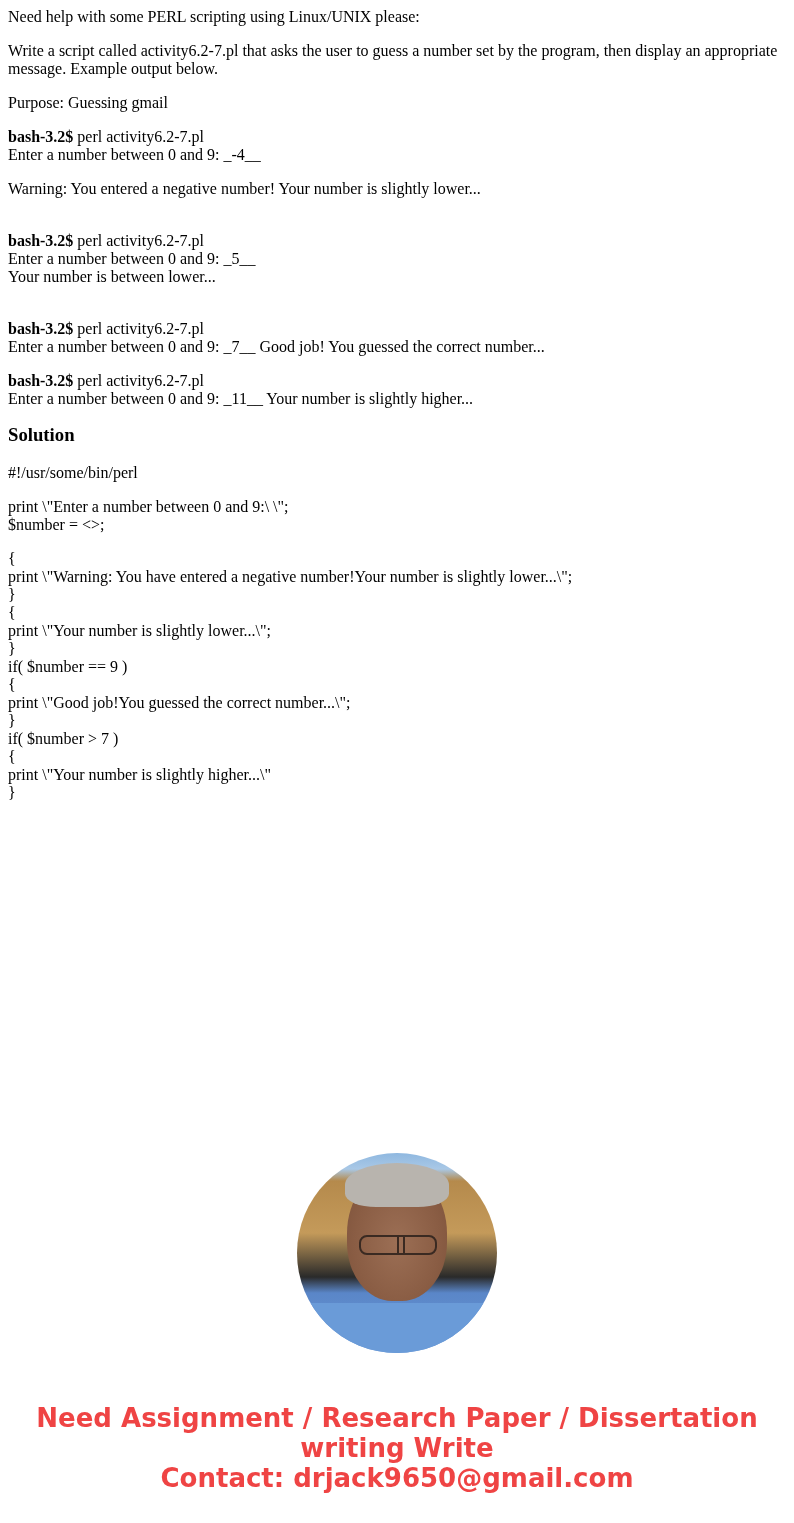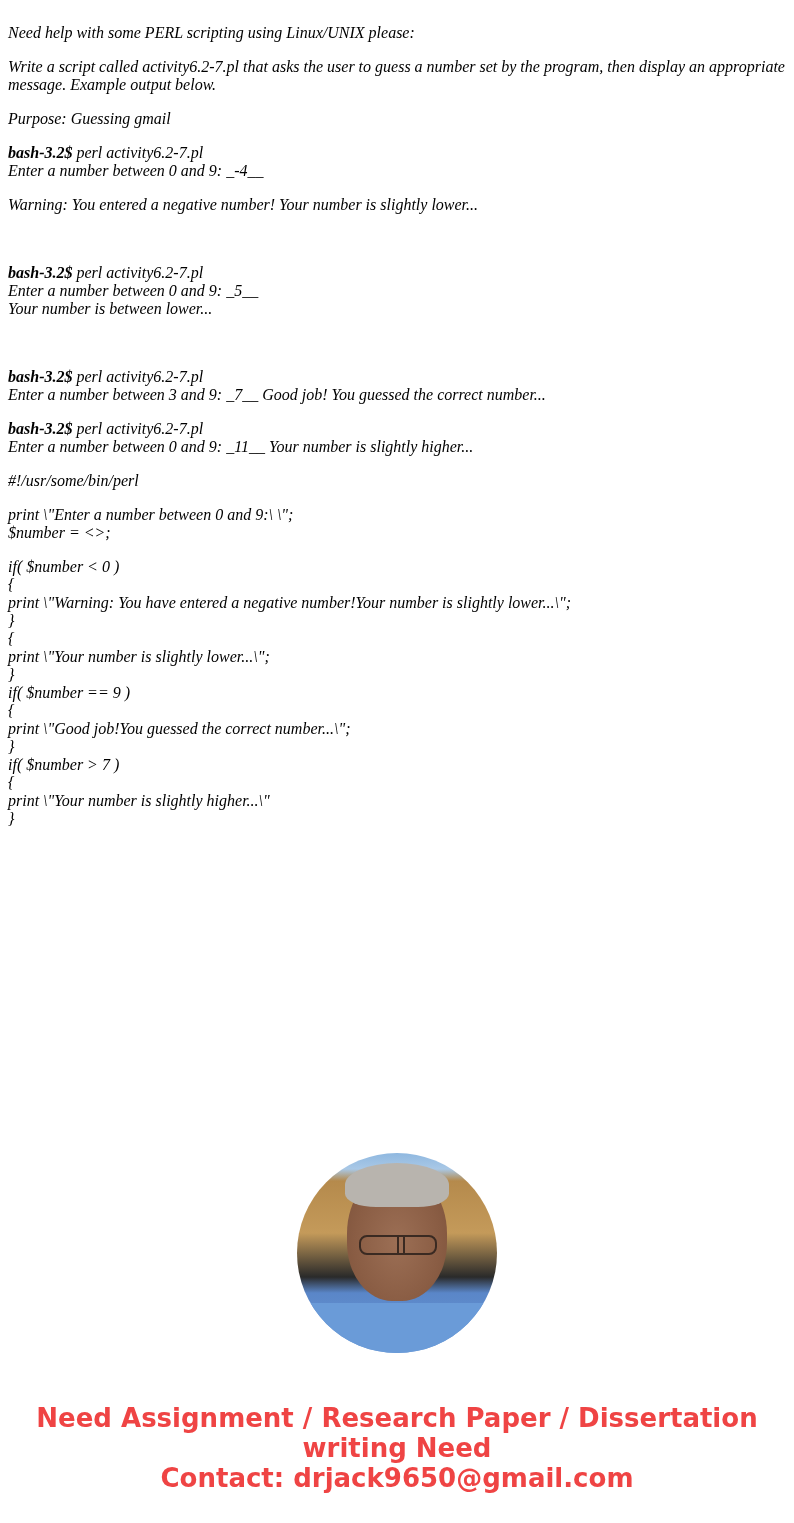--- a/index.html
+++ b/index.html
@@ -7,21 +7,21 @@
       width: 794px;
       height: 1523px;
       position: relative;
       font-family: "Liberation Serif", serif;
       font-size: 16px;
       line-height: 18px;
       color: #000;
       overflow: hidden;
     }
     .content { position: absolute; left: 8px; top: 8px; width: 778px; }
-    p { margin: 16px 0 16px 0; font-style: italic; }
+    p { margin: 0 0 16px 0; }
     .line { display: block; }
     b { font-weight: bold; }
     h3 { font-size: 18.72px; font-weight: bold; margin: 0 0 18px 0; line-height: 22px; }
     .spacer { height: 16px; }
     .avatar {
       position: absolute;
       left: 297px; top: 1153px;
       width: 200px; height: 200px;
       border-radius: 50%;
       overflow: hidden;
@@ -78,38 +78,38 @@
 
   <p>
     <span class="line"><b>bash-3.2$</b><span> perl activity6.2-7.pl</span></span>
     <span class="line">Enter a number between 0 and 9: _5__</span>
     <span class="line">Your number is between lower...</span>
   </p>
   <div class="spacer" style="height:18px"></div>
 
   <p>
     <span class="line"><b>bash-3.2$</b><span> perl activity6.2-7.pl</span></span>
-    <span class="line">Enter a number between 3 and 9: _7__ Good job! You guessed the correct number...</span>
+    <span class="line">Enter a number between 0 and 9: _7__ Good job! You guessed the correct number...</span>
   </p>
 
   <p>
     <span class="line"><b>bash-3.2$</b><span> perl activity6.2-7.pl</span></span>
     <span class="line">Enter a number between 0 and 9: _11__ Your number is slightly higher...</span>
   </p>
 
+  <h3>Solution</h3>
 
   <p>#!/usr/some/bin/perl</p>
 
   <p>
     <span class="line">print \"Enter a number between 0 and 9:\ \";</span>
     <span class="line">$number = &lt;&gt;;</span>
   </p>
 
   <p>
-    <span class="line">if( $number &lt; 0 )</span>
     <span class="line">{</span>
     <span class="line">print \"Warning: You have entered a negative number!Your number is slightly lower...\";</span>
     <span class="line">}</span>
     <span class="line">{</span>
     <span class="line">print \"Your number is slightly lower...\";</span>
     <span class="line">}</span>
     <span class="line">if( $number == 9 )</span>
     <span class="line">{</span>
     <span class="line">print \"Good job!You guessed the correct number...\";</span>
     <span class="line">}</span>
@@ -122,15 +122,15 @@
 
 <div class="avatar">
   <div class="shirt"></div>
   <div class="face"></div>
   <div class="hair"></div>
   <div class="glasses"></div>
 </div>
 
 <div class="footer">
   <div>Need Assignment / Research Paper / Dissertation</div>
-  <div>writing Need</div>
+  <div>writing Write</div>
   <div>Contact: drjack9650@gmail.com</div>
 </div>
 
 </body></html>

